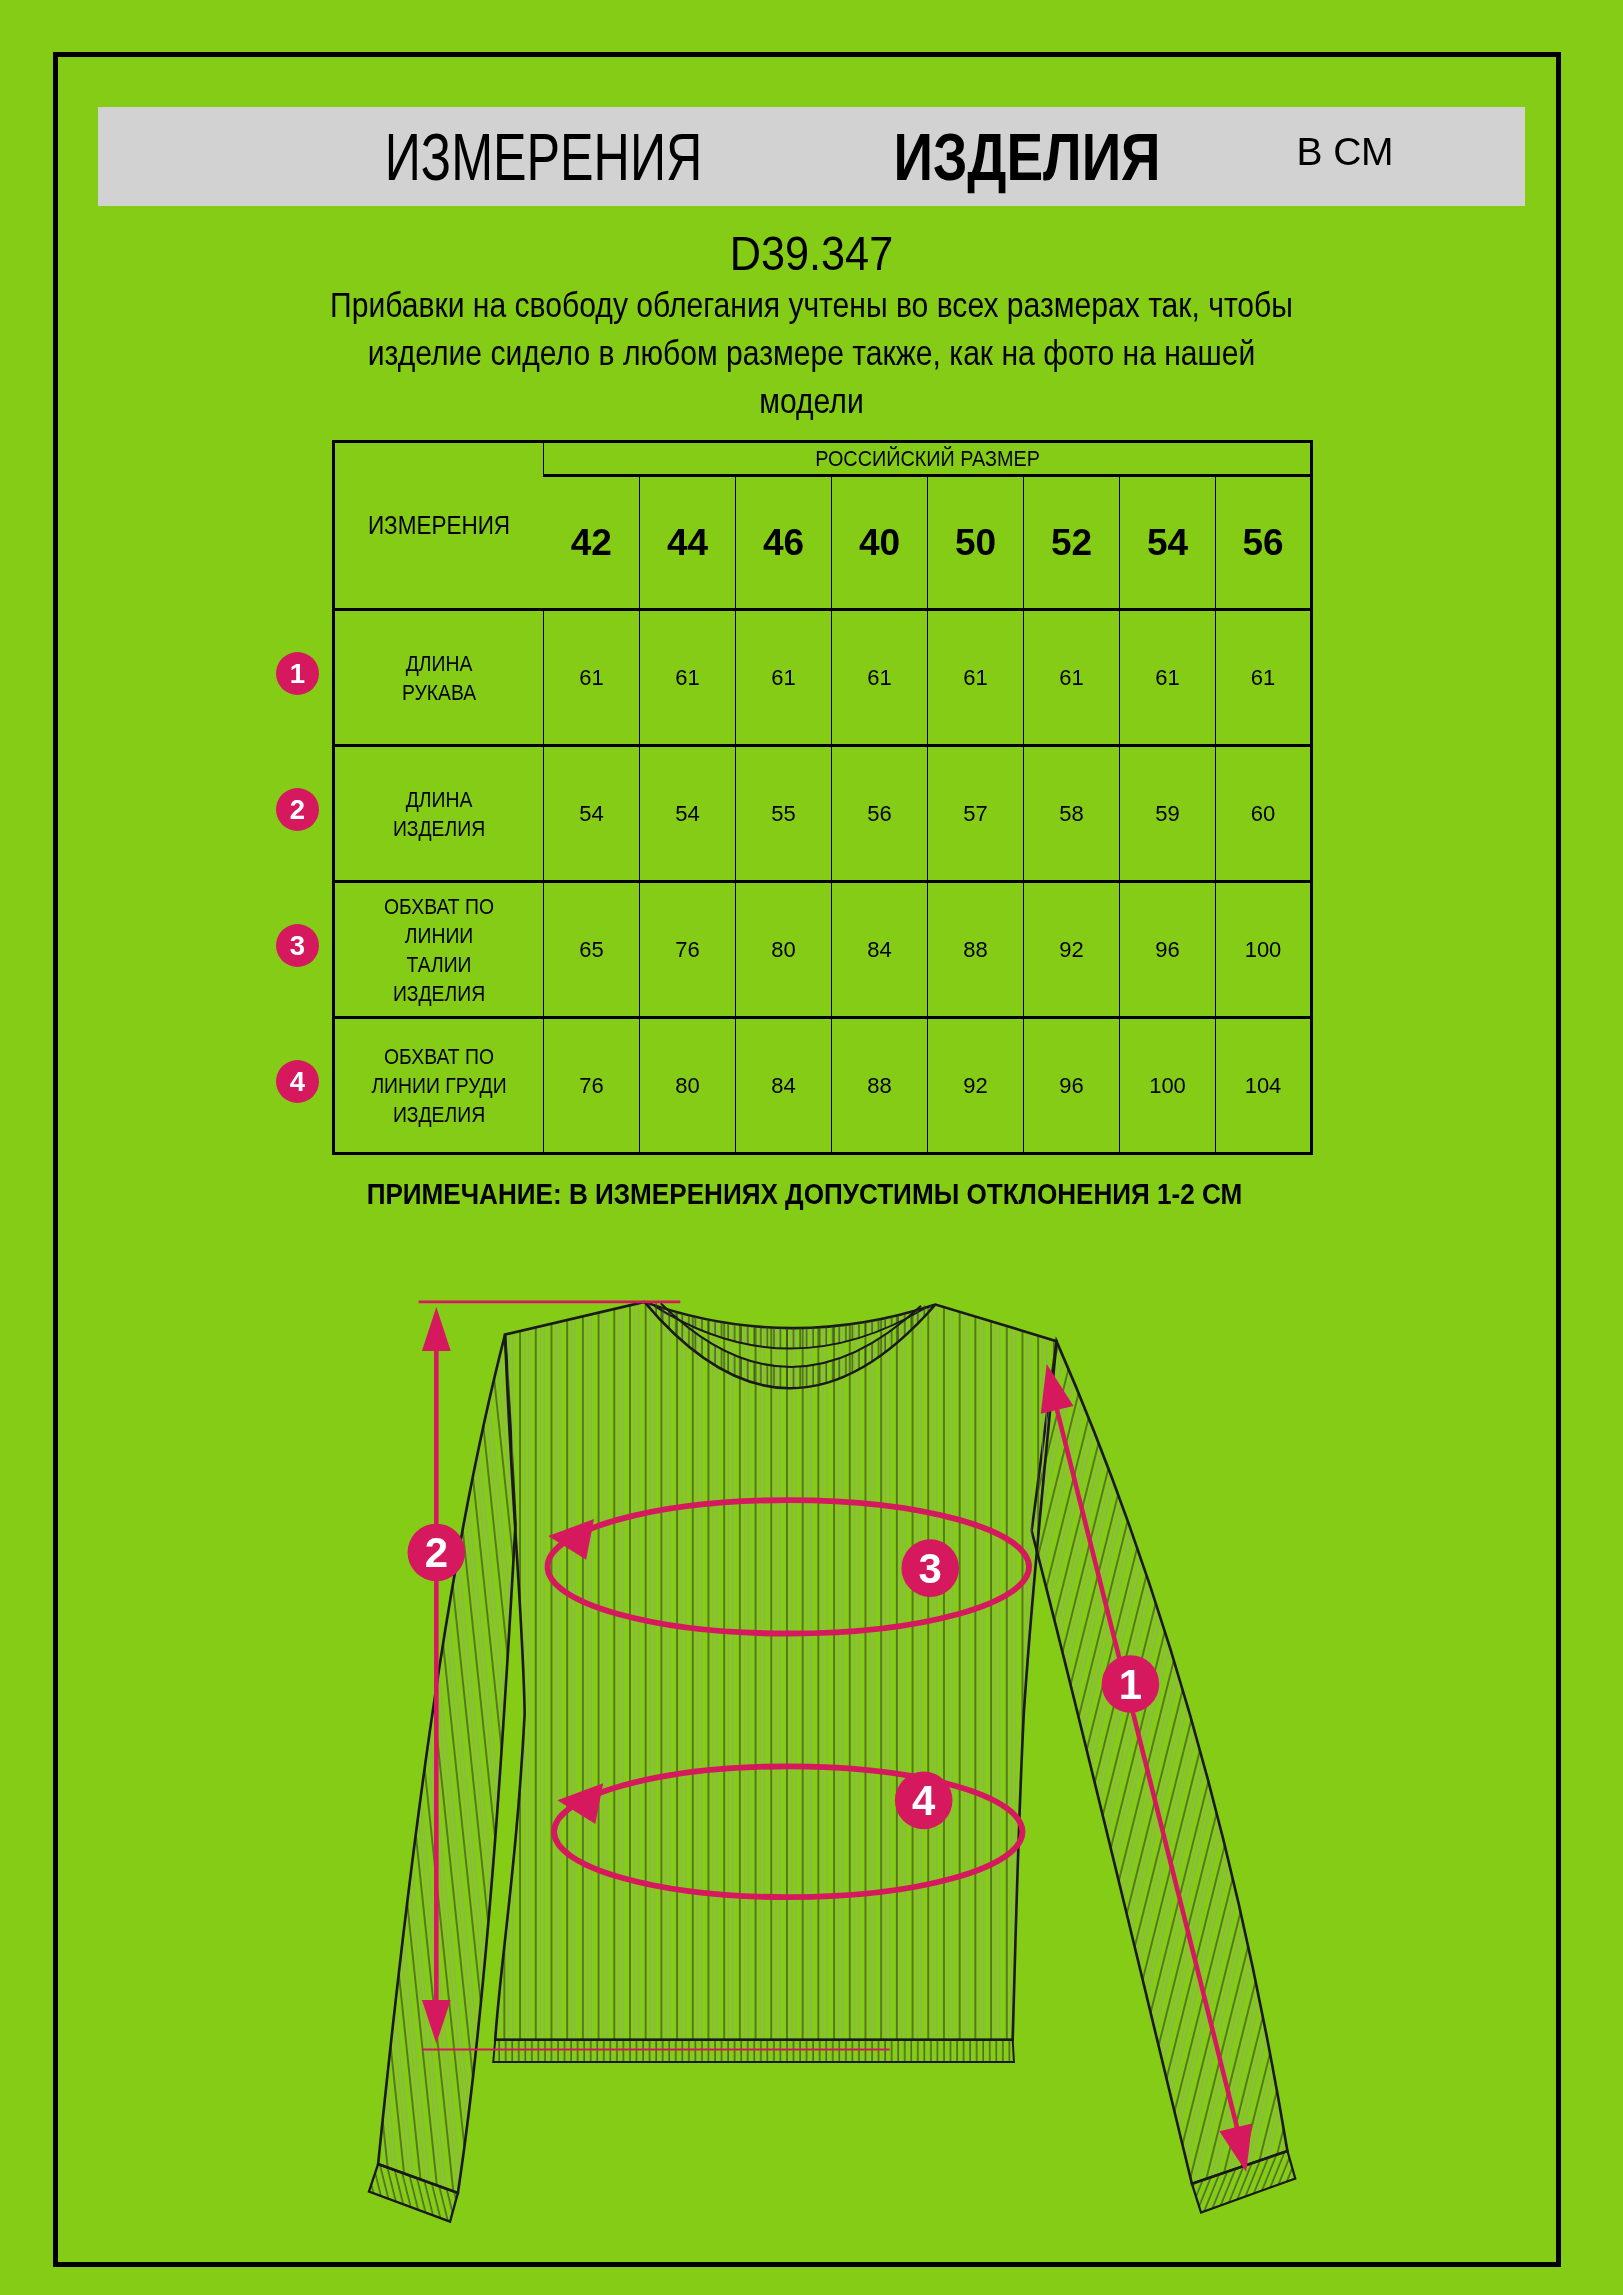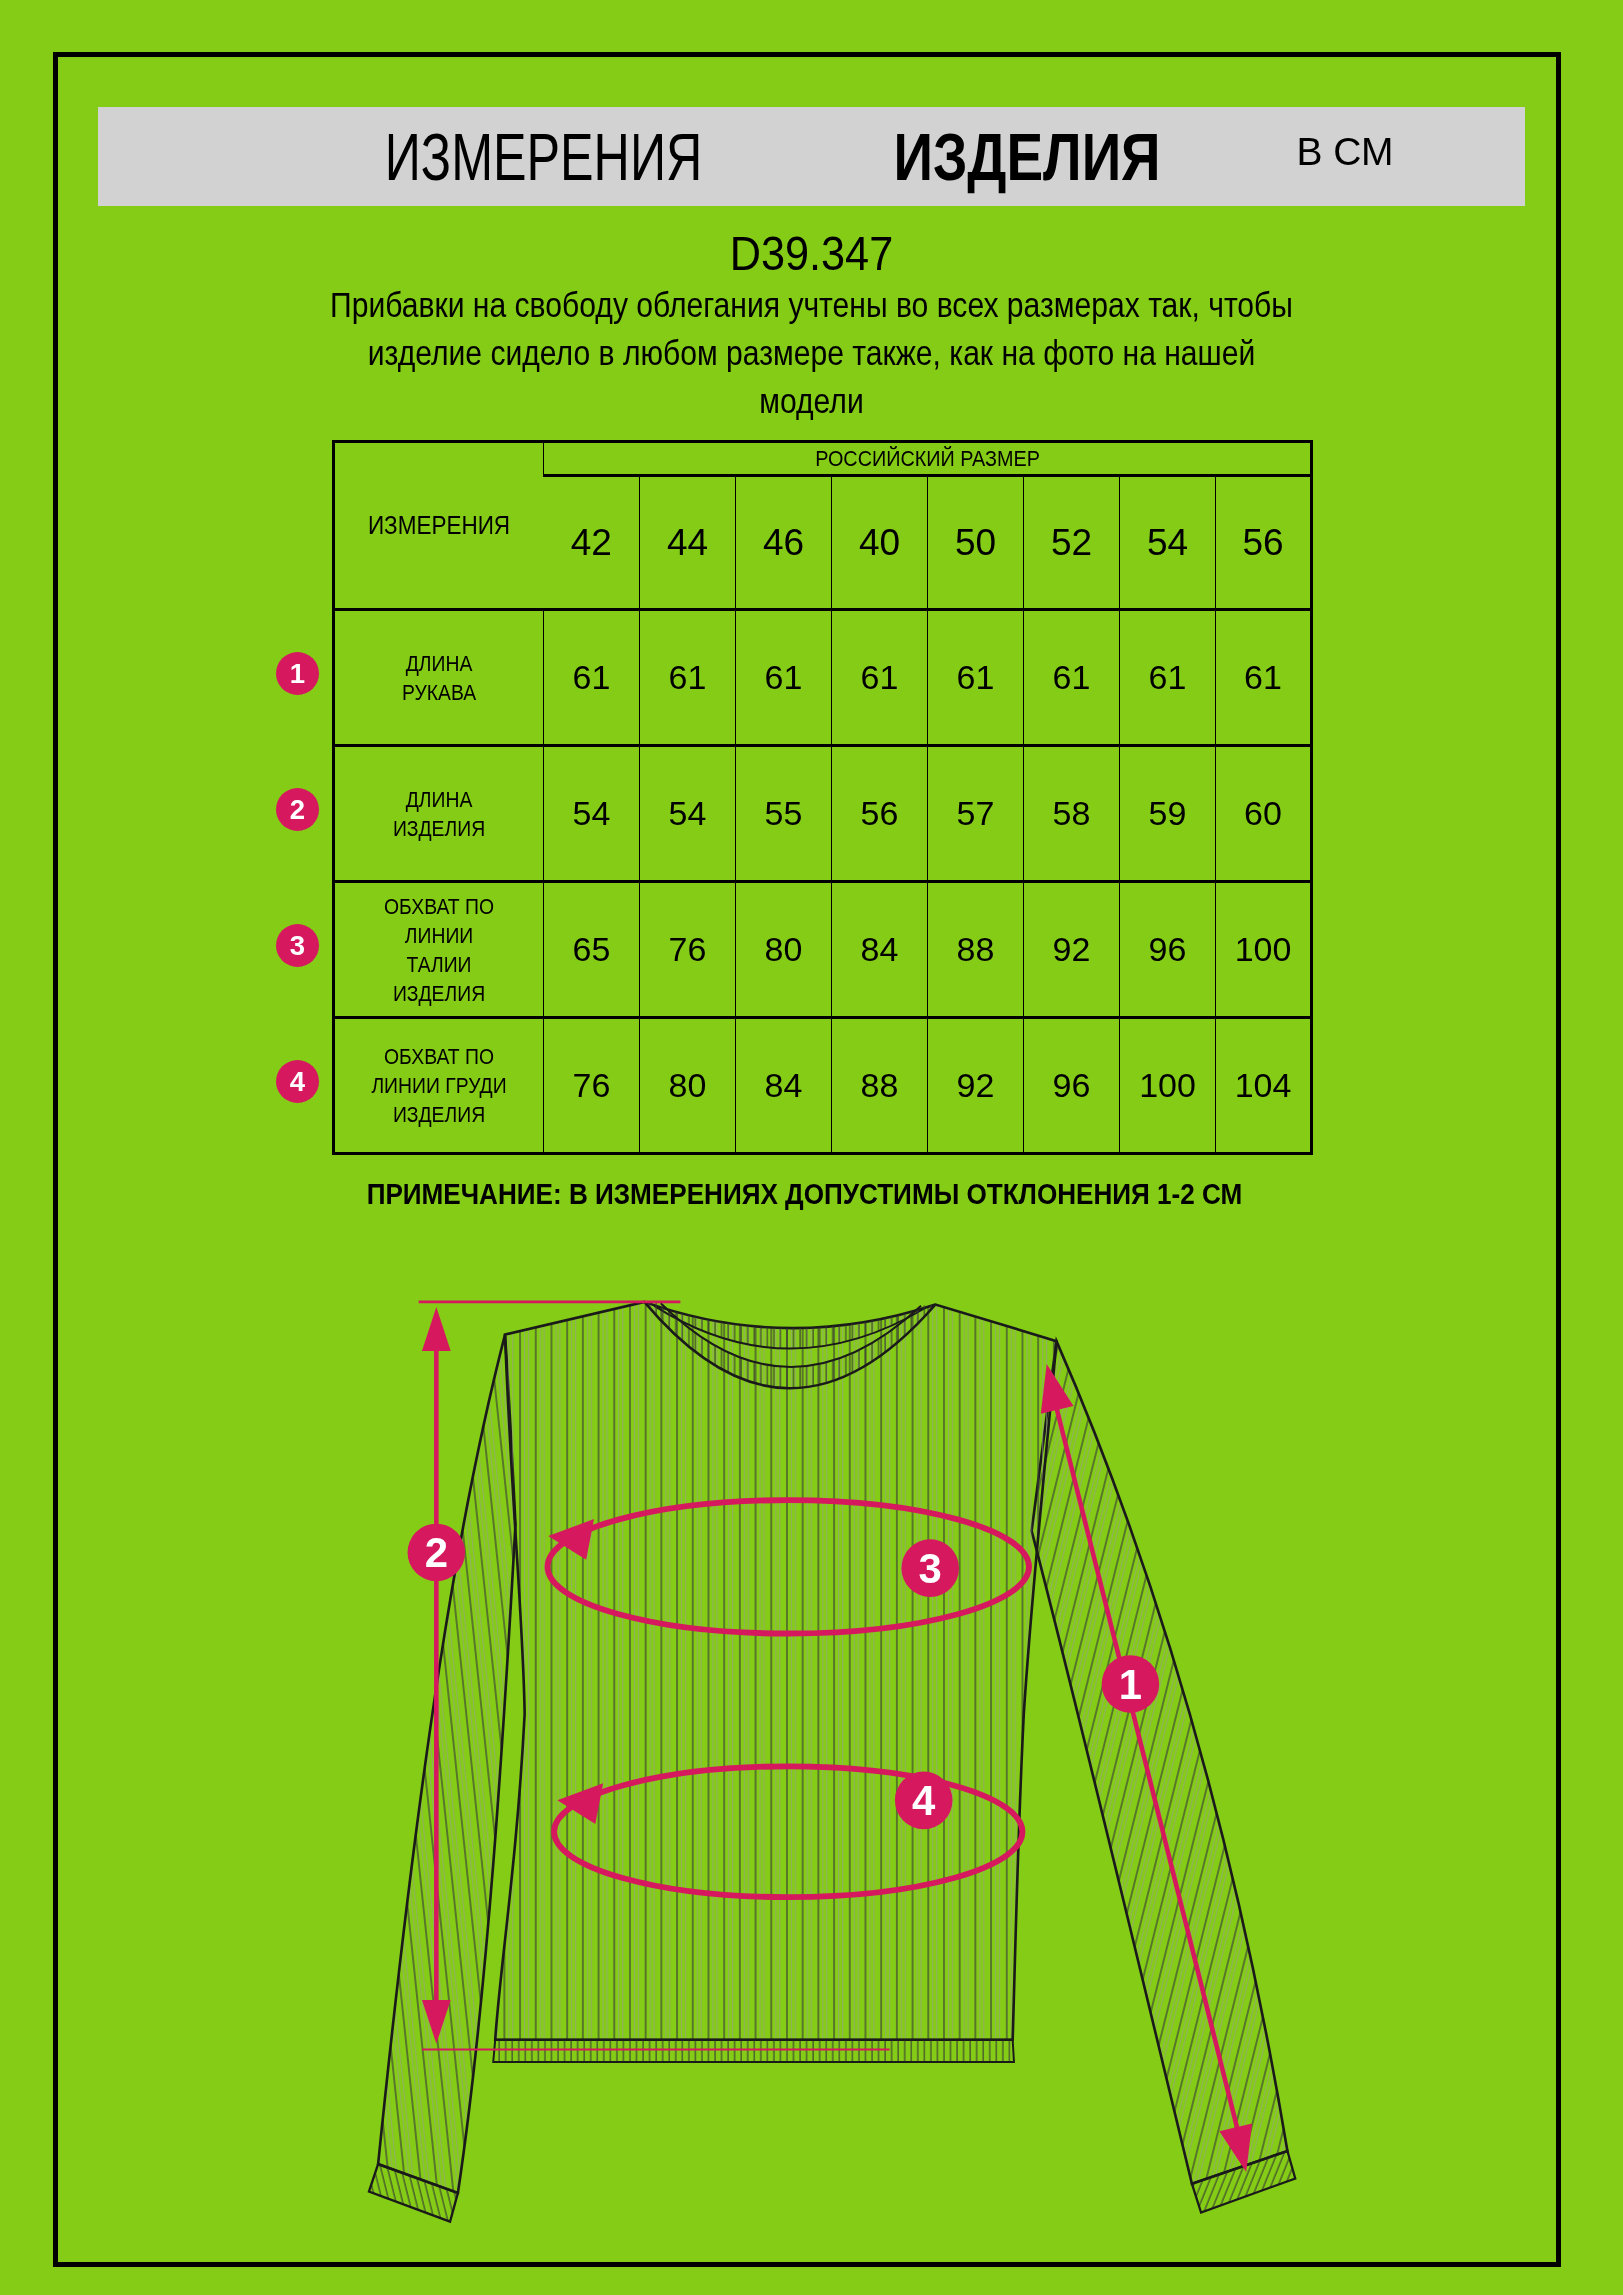--- a/index.html
+++ b/index.html
@@ -18,24 +18,24 @@
   .desc{position:absolute;left:141px;top:281px;width:1341px;text-align:center;font-size:35px;line-height:48px;
         transform:scaleX(.86);transform-origin:center top;}
   .note{position:absolute;left:222px;top:1178px;width:1165px;text-align:center;font-size:29px;font-weight:bold;
         transform:scaleX(.9);transform-origin:center top;}
   table.sizes{position:absolute;left:332px;top:440px;border-collapse:collapse;table-layout:fixed;
               border:3.3px solid #000;}
   table.sizes td{border-left:1.3px solid #000;text-align:center;vertical-align:middle;padding:0;}
   table.sizes td:first-child{border-left:none;}
   td.groupHead{height:31px;font-size:22px;border-bottom:3.3px solid #000;
                transform:scaleX(.9);transform-origin:center;}
-  td.sizeCell{height:131px;font-size:37px;font-weight:normal;}
+  td.sizeCell{height:131px;font-size:37px;font-weight:bold;}
   td.measureHead{font-size:25px;}
   tr.dataRow td{border-top:3.3px solid #000;height:133px;}
-  td.valCell{font-size:34px;}
+  td.valCell{font-size:22px;}
   td.lblCell .lbl{display:inline-block;max-width:154px;font-size:22px;line-height:29px;
                   transform:scaleX(.88);transform-origin:center;}
   .badge{position:absolute;width:43px;height:43px;border-radius:50%;background:#d6195f;color:#fff;
          display:flex;align-items:center;justify-content:center;font-size:27.5px;font-weight:bold;}
   svg.drawing{position:absolute;left:0;top:0;}
   .hdr{transform:scaleX(.9);transform-origin:center;display:inline-block;}
 </style>
 </head>
 <body>
 

